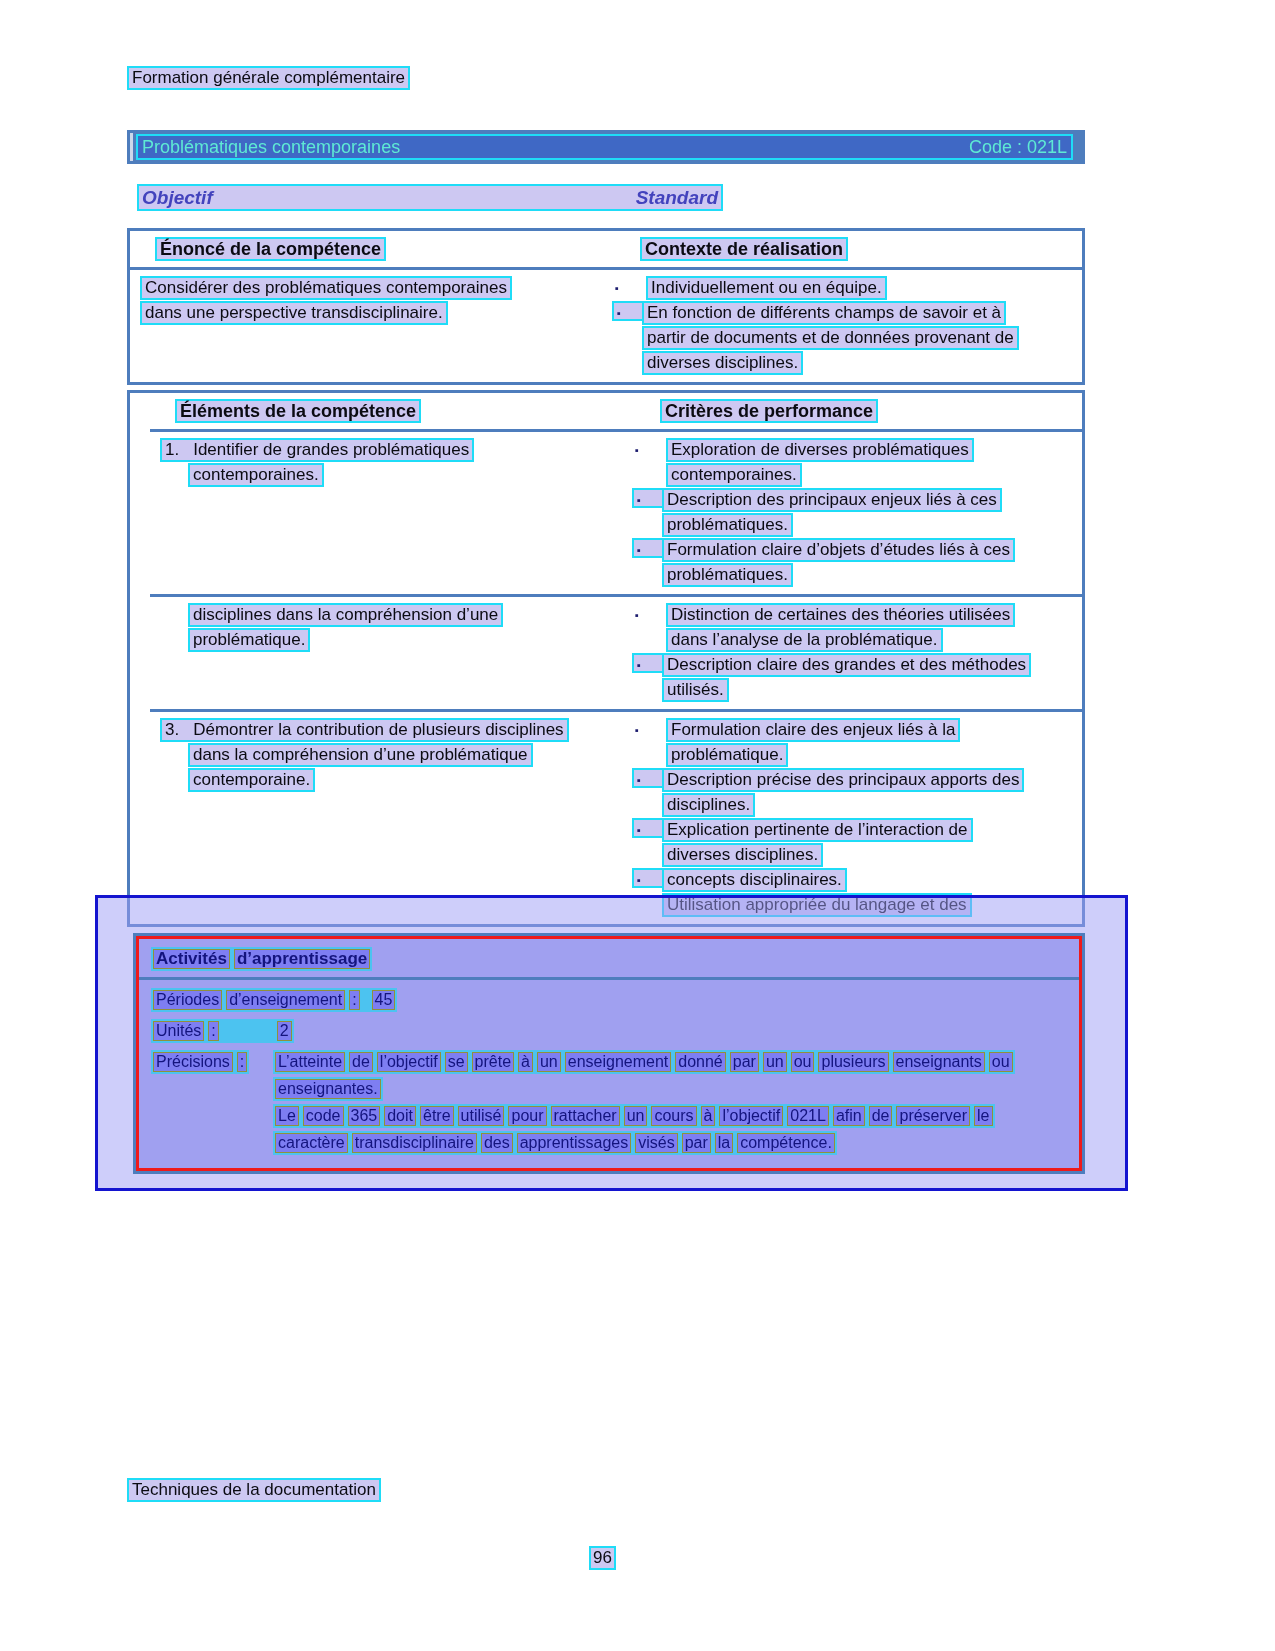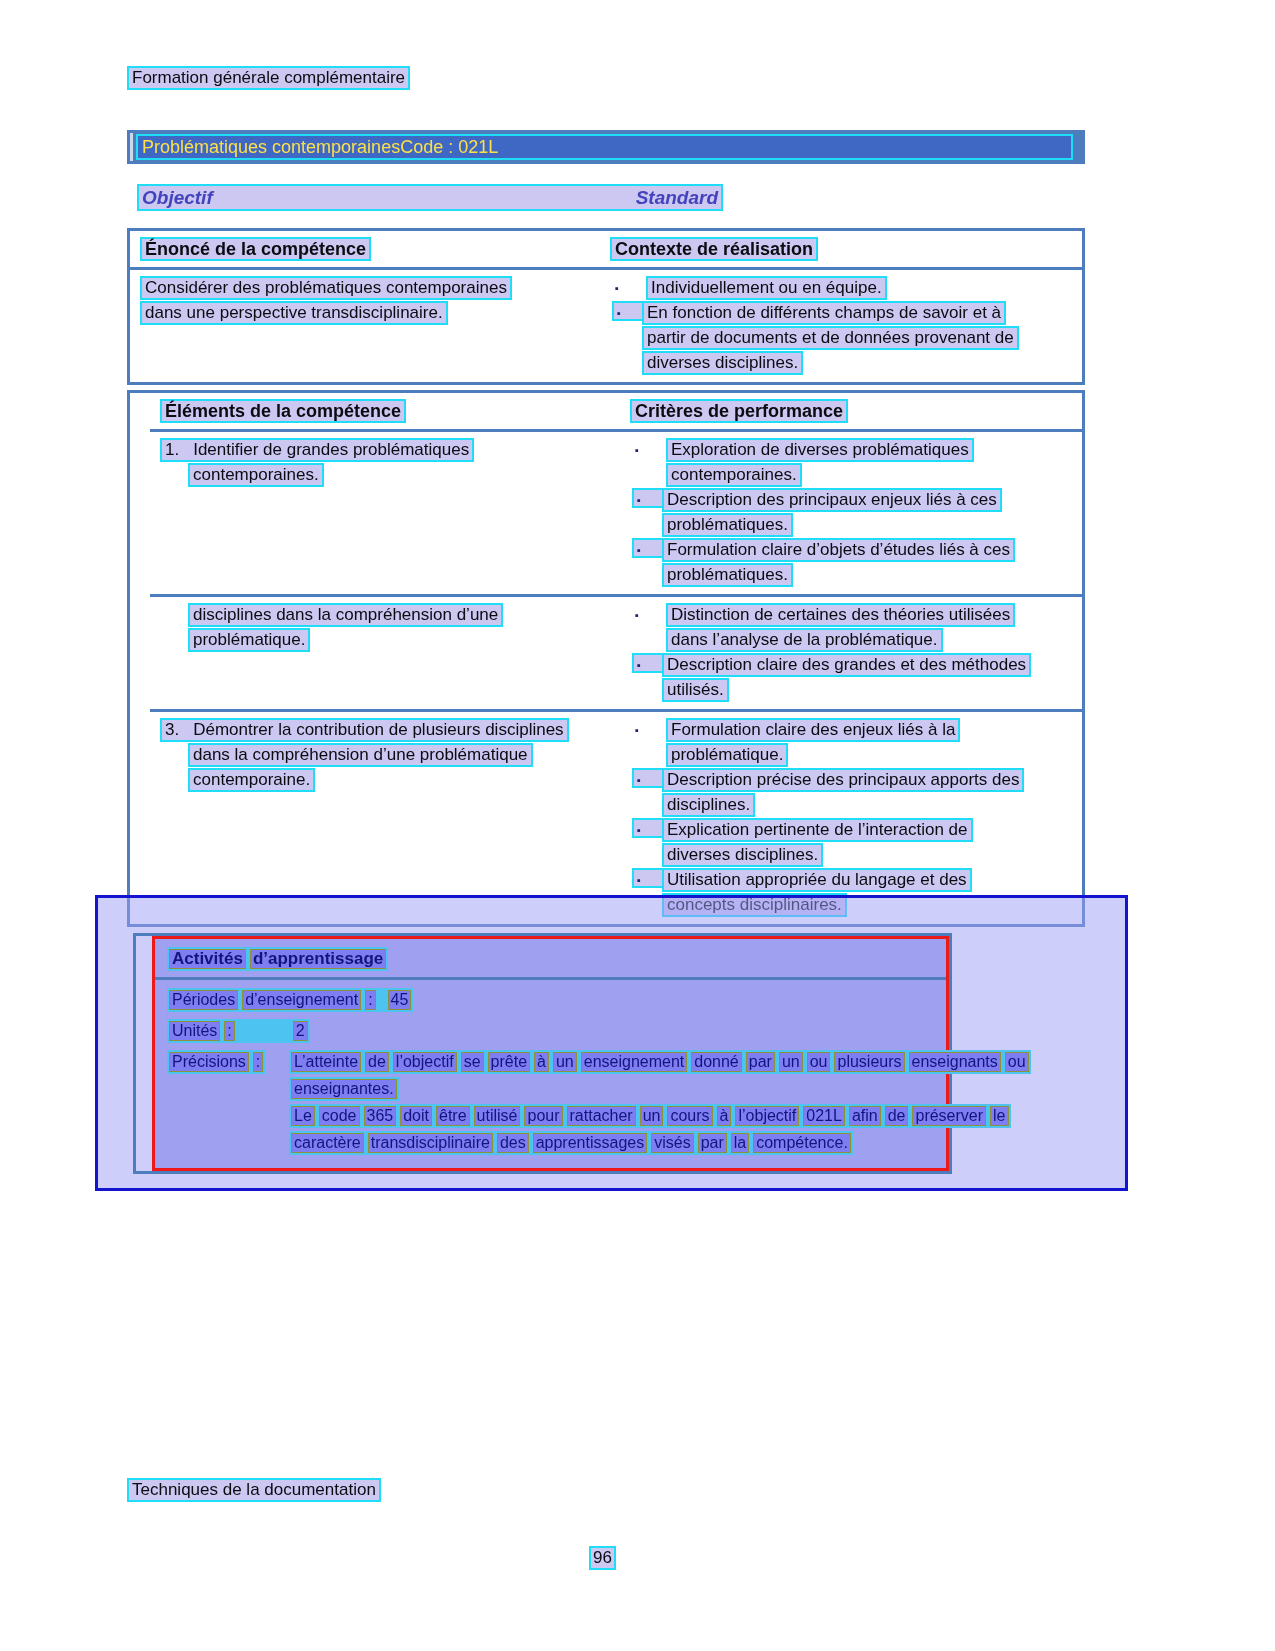--- a/index.html
+++ b/index.html
@@ -12,37 +12,37 @@
   .lineblock .ln{display:block;height:25px;}
 
   
   #note{position:absolute;left:127px;top:66px;}
 
   
   #banner{position:absolute;left:127px;top:130px;width:958px;height:34px;background:var(--steel);}
   #banner .tick{position:absolute;left:3px;top:3px;width:3px;height:28px;background:#ccd8ea;}
   #banner .hl-bar{position:absolute;left:9px;right:12px;top:4px;bottom:4px;
       background:var(--bannerfill);border:2px solid var(--cyan);
-      display:flex;align-items:center;
-      color:#fde047;font-size:18px;padding:0 4px;}
+      display:flex;justify-content:space-between;align-items:center;
+      color:#5eead4;font-size:18px;padding:0 4px;}
 
   
   #subheader{position:absolute;left:137px;top:184px;width:586px;}
   #subheader .hl{width:100%;box-sizing:border-box;display:flex;justify-content:space-between;
       font-weight:bold;font-style:italic;color:#4343bd;font-size:19px;line-height:23px;}
 
   
   .doc-table{position:absolute;left:127px;width:958px;border:3px solid var(--steel);box-sizing:border-box;background:#fff;}
   .t-head{display:flex;border-bottom:3px solid var(--steel);}
   .t-body{display:flex;}
   .t-row{display:flex;border-bottom:3px solid var(--steel);}
   .t-row:last-child{border-bottom:none;}
   .cell-l{width:470px;box-sizing:border-box;padding:6px 10px;}
   .cell-r{flex:1;box-sizing:border-box;padding:6px 6px 6px 12px;}
-  .t-head .cell-l,.t-head .cell-r{padding:6px 10px;}
+  .t-head .cell-l,.t-head .cell-r{padding:6px 10px;margin-left:15px;}
   .t-head .hl{font-weight:bold;font-size:18px;}
 
   .numline{display:block;height:25px;}
   .numline .num{margin-right:14px;}
   .indent{margin-left:28px;}
 
   .b-item{display:flex;margin:0;}
   .b-item .bullet{width:34px;flex:0 0 34px;color:#1c1c6e;font-size:11px;line-height:24px;text-align:left;padding-left:3px;box-sizing:border-box;}
   .b-item.boxed .bullet{background:var(--lavender);border:2px solid var(--cyan);border-right:none;
       width:30px;flex:0 0 30px;line-height:20px;height:20px;margin-top:0;}
@@ -51,22 +51,22 @@
   #table1{top:228px;}
   #table2{top:390px;padding-left:20px;}
 
   
   #overlay{position:absolute;left:95px;top:895px;width:1033px;height:296px;
       background:var(--overlayfill);opacity:1;border:3px solid var(--overlayborder);
       box-sizing:border-box;z-index:2;}
   #overlay .inner{position:absolute;inset:0;background:#9e9ef6;opacity:0.5;}
 
   
-  #activities{position:absolute;left:133px;top:933px;width:819px;z-index:3;
-      border:3px solid var(--steel);box-sizing:border-box;padding-left:16px;}
+  #activities{position:absolute;left:133px;top:933px;width:952px;z-index:3;
+      border:3px solid var(--steel);box-sizing:border-box;}
   #activities .redbox{border:3px solid var(--red);background:var(--panel);padding:6px 12px 10px 12px;}
   .wline{display:inline-block;background:var(--strip);padding:2px 2px;white-space:nowrap;}
   .w{display:inline-block;background:var(--wordfill);border:1px solid var(--olive);
      color:#14147e;font-size:16px;line-height:18px;padding:0 2px;margin-right:4px;}
   .w:last-child{margin-right:0;}
   .gap-sm{display:inline-block;width:12px;}
   .gap-tab{display:inline-block;width:58px;}
   #activities .title-row{border-bottom:3px solid var(--steel);padding:2px 0 6px 0;margin:0 -12px 8px -12px;padding-left:12px;}
   #activities .title-row .w{font-weight:bold;font-size:17px;}
   #activities .a-row{margin-top:7px;}
@@ -223,22 +223,22 @@
         <div class="b-item boxed">
           <span class="bullet">▪</span>
           <div class="b-lines lineblock">
             <span class="ln"><span class="hl">Explication pertinente de l’interaction de</span></span>
             <span class="ln"><span class="hl">diverses disciplines.</span></span>
           </div>
         </div>
         <div class="b-item boxed">
           <span class="bullet">▪</span>
           <div class="b-lines lineblock">
+            <span class="ln"><span class="hl">concepts disciplinaires.</span></span>
             <span class="ln"><span class="hl">Utilisation appropriée du langage et des</span></span>
-            <span class="ln"><span class="hl">concepts disciplinaires.</span></span>
           </div>
         </div>
       </div>
     </div>
   </div>
 
   <div id="overlay">
     <div class="inner"></div>
   </div>
 

